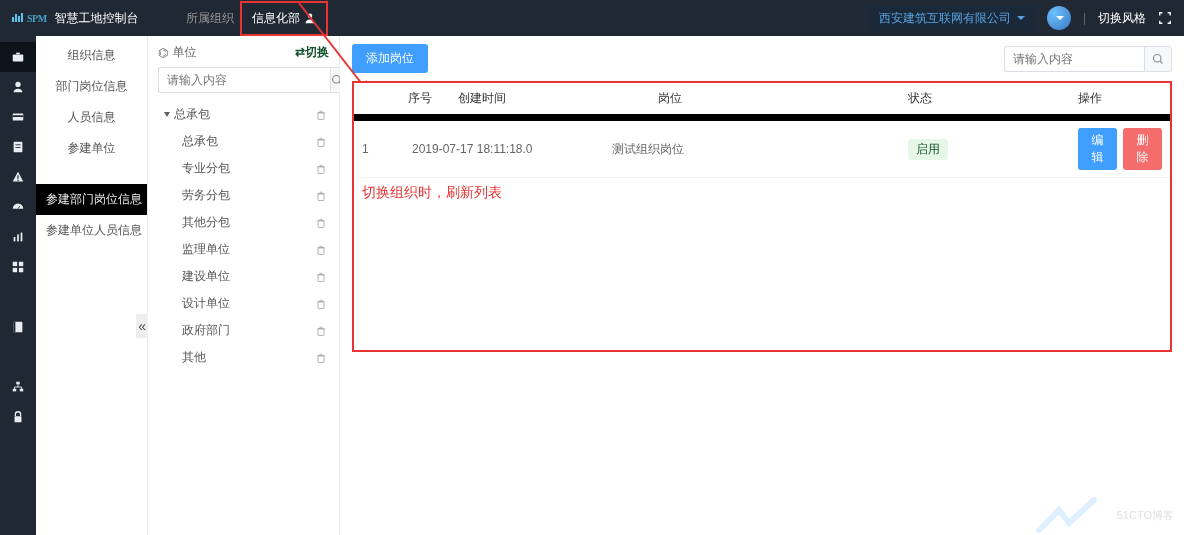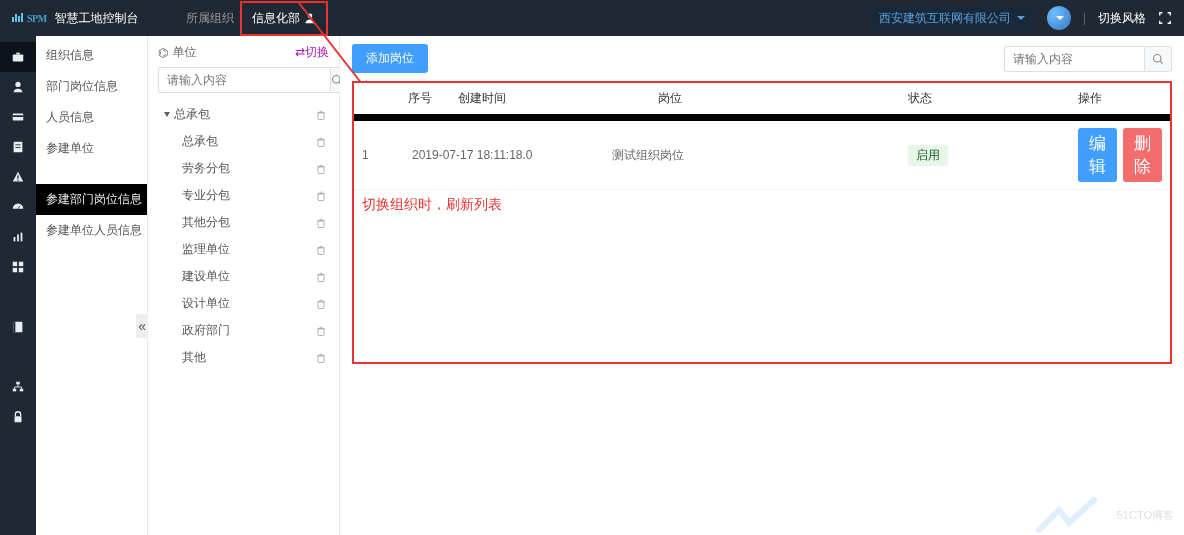--- a/index.html
+++ b/index.html
@@ -28,29 +28,29 @@
     
     
     .icon-bar { width: 36px; background: #1f2833; display: flex; flex-direction: column; align-items: center; padding-top: 6px; gap: 0; }
     .icon-bar .icon-slot { width: 36px; height: 30px; display: flex; align-items: center; justify-content: center; color: #e9edf2; cursor: pointer; }
     .icon-bar .icon-slot.active { background: #0d131a; }
     .icon-bar .gap { height: 30px; }
     .ico { width: 14px; height: 14px; display: block; }
     
     
     .nav-col { width: 112px; background: #fff; border-right: 1px solid #eaeaea; padding-top: 4px; position: relative; }
-    .nav-item { padding: 7px 10px; font-size: 12px; color: #555; cursor: pointer; white-space: nowrap; }
+    .nav-item { padding: 7px 10px; font-size: 12px; color: #555; cursor: pointer; white-space: nowrap; text-align: center; }
     .nav-item.selected { background: #000000; color: #ececec; margin-top: 20px; }
     .collapse-btn { position: absolute; right: -1px; top: 278px; background: #eee; padding: 4px 2px; cursor: pointer; font-size: 14px; color: #555; }
     
     
     .tree-col { width: 192px; background: #fff; border-right: 1px solid #eaeaea; padding: 8px 10px; }
     .tree-header { display: flex; align-items: center; justify-content: space-between; margin-bottom: 6px; }
     .tree-title { color: #666; font-size: 12px; display: flex; align-items: center; gap: 4px; }
-    .tree-switch { color: #a21caf; font-size: 12px; cursor: pointer; }
+    .tree-switch { color: #14532d; font-size: 12px; cursor: pointer; font-weight: bold; }
     .search-wrap { display: flex; margin-bottom: 8px; }
     .search-wrap input { flex: 1; border: 1px solid #dcdfe6; border-right: none; border-radius: 3px 0 0 3px; padding: 5px 8px; font-size: 12px; color: #666; outline: none; }
     .search-wrap .sbtn { width: 30px; border: 1px solid #dcdfe6; border-radius: 0 3px 3px 0; background: #f7f8fa; display: flex; align-items: center; justify-content: center; cursor: pointer; color: #888; }
     .tree-root { padding-left: 2px; }
     .tree-node { display: flex; align-items: center; justify-content: space-between; padding: 5px 2px 5px 4px; cursor: pointer; color: #555; }
     .tree-node .lbl { display: flex; align-items: center; gap: 4px; }
     .caret { display: inline-block; width: 0; height: 0; border-left: 3px solid transparent; border-right: 3px solid transparent; border-top: 5px solid #606266; }
     .child { padding-left: 22px; }
     .del-icon { width: 12px; height: 12px; color: #999; }
     
@@ -68,21 +68,21 @@
     .th { color: #333; font-weight: 500; }
     .col-idx { width: 50px; flex: none; }
     .col-time { width: 200px; flex: none; }
     .col-post { flex: 1; }
     .col-status { width: 170px; flex: none; }
     .col-op { width: 100px; flex: none; }
     .trow { display: flex; border-bottom: 1px solid #f4f4f4; align-items: center; }
     .td { color: #666; }
     .tag-enable { display: inline-block; background: #e7f7e7; color: #14532d; padding: 2px 8px; border-radius: 3px; font-size: 12px; }
     .op-btns { display: flex; gap: 6px; }
-    .btn-sm { border: none; color: #fff; padding: 4px 10px; border-radius: 3px; font-size: 17px; cursor: pointer; }
+    .btn-sm { border: none; color: #fff; padding: 4px 10px; border-radius: 3px; font-size: 12px; cursor: pointer; }
     .btn-edit { background: #409EFF; }
     .btn-del { background: #f56c6c; }
     
     .annotation { color: #e83333; font-size: 14px; padding: 6px 0 0 8px; font-weight: 500; }
     .arrow-svg { position: absolute; left: -68px; top: -88px; pointer-events: none; }
     
     .filler { height: 148px; }
     
     .watermark { position: absolute; bottom: 12px; right: 10px; font-size: 11px; color: #e0e0e0; }
     .watermark-logo { position: absolute; bottom: 0; right: 80px; width: 70px; height: 40px; opacity: 0.5; }
@@ -251,30 +251,30 @@
           <span class="lbl">
             <span>总承包</span>
           </span>
           <svg class="del-icon" viewBox="0 0 16 16" fill="none" stroke="currentColor">
             <rect x="4" y="5" width="8" height="9" rx="1"></rect>
             <path d="M3 5h10M6 3h4"></path>
           </svg>
         </div>
       <div class="tree-node child">
           <span class="lbl">
+            <span>专业分包</span>
+          </span>
+          <svg class="del-icon" viewBox="0 0 16 16" fill="none" stroke="currentColor">
+            <rect x="4" y="5" width="8" height="9" rx="1"></rect>
+            <path d="M3 5h10M6 3h4"></path>
+          </svg>
+        </div>
+      <div class="tree-node child">
+          <span class="lbl">
             <span>劳务分包</span>
-          </span>
-          <svg class="del-icon" viewBox="0 0 16 16" fill="none" stroke="currentColor">
-            <rect x="4" y="5" width="8" height="9" rx="1"></rect>
-            <path d="M3 5h10M6 3h4"></path>
-          </svg>
-        </div>
-      <div class="tree-node child">
-          <span class="lbl">
-            <span>专业分包</span>
           </span>
           <svg class="del-icon" viewBox="0 0 16 16" fill="none" stroke="currentColor">
             <rect x="4" y="5" width="8" height="9" rx="1"></rect>
             <path d="M3 5h10M6 3h4"></path>
           </svg>
         </div>
       <div class="tree-node child">
           <span class="lbl">
             <span>其他分包</span>
           </span>

